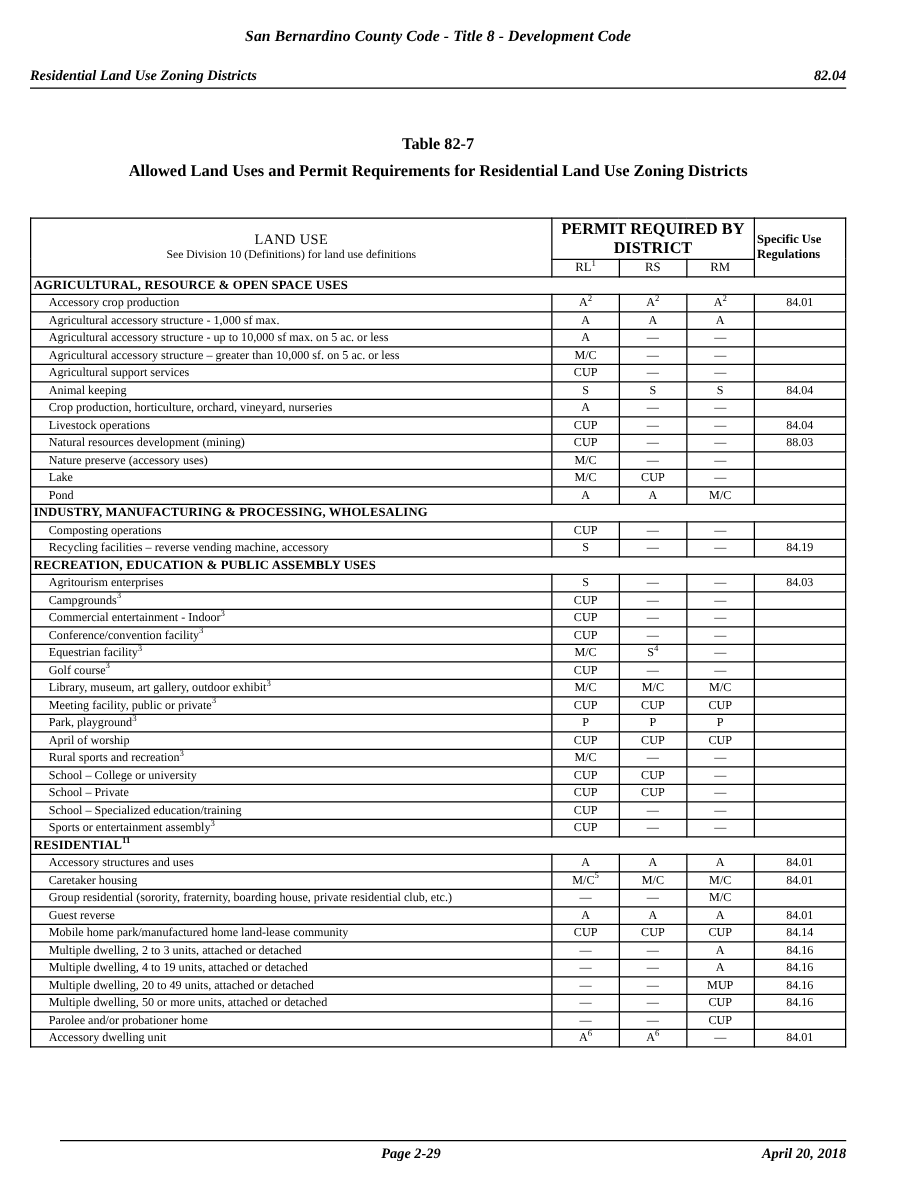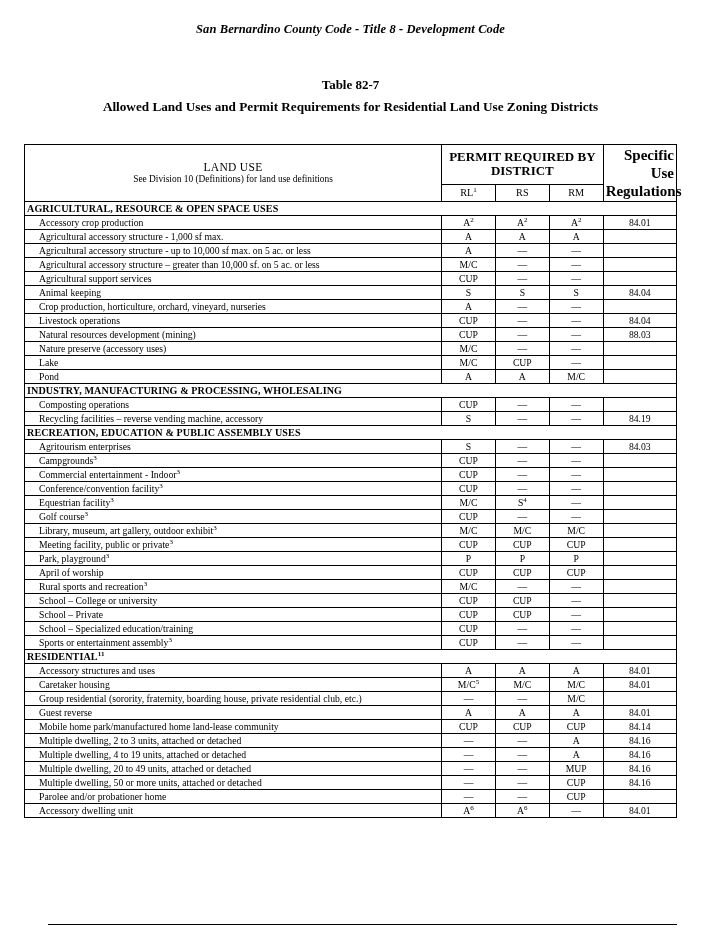--- a/index.html
+++ b/index.html
@@ -95,23 +95,23 @@
     font-size: 13px;
     line-height: 1.15;
     padding: 2px 2px;
   }
   .hdr-dist {
     text-align: center;
     font-size: 10.2px;
     padding: 1px 0 2px 0;
   }
   .hdr-spec {
-    text-align: right;
-    font-weight: bold;
-    font-size: 15px;
+    text-align: left;
+    font-weight: bold;
+    font-size: 10px;
     line-height: 1.2;
     padding: 2px;
   }
 
   .section-row td {
     font-weight: bold;
     font-size: 10.1px;
     padding: 1px 3px 1px 3px;
     letter-spacing: 0.1px;
   }
@@ -153,20 +153,25 @@
     margin-right: auto;
   }
 </style>
 </head>
 <body>
 
 <div class="page">
 
   <div class="doc-header">San Bernardino County Code - Title 8 - Development Code</div>
 
+  <div class="running-head">
+    <span>Residential Land Use Zoning Districts</span>
+    <span>82.04</span>
+    <span class="rule"></span>
+  </div>
 
   <div class="table-title">
     <span>Table 82-7</span>
     <span class="t2">Allowed Land Uses and Permit Requirements for Residential Land Use Zoning Districts</span>
   </div>
 
   <table class="uses">
     <colgroup>
       <col style="width:364px">
       <col style="width:47px">
@@ -478,15 +483,19 @@
           <td class="ctr">A<sup>6</sup></td>
           <td class="ctr">A<sup>6</sup></td>
           <td class="ctr">—</td>
           <td class="ctr">84.01</td>
         </tr>
       </tbody>
   </table>
 
   <div class="footer">
     <div class="rule"></div>
+    <div class="row">
+      <span class="pg">Page 2-29</span>
+      <span>April 20, 2018</span>
+    </div>
   </div>
 
 </div>
 
 </body></html>

